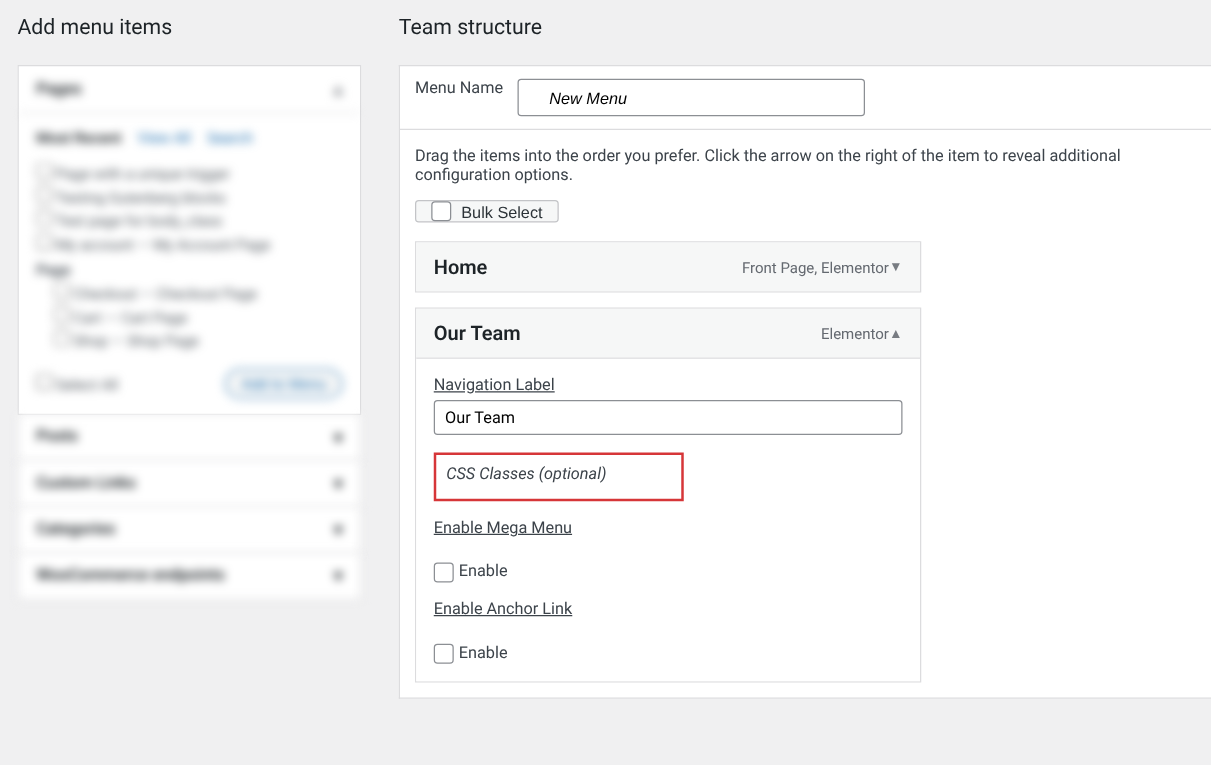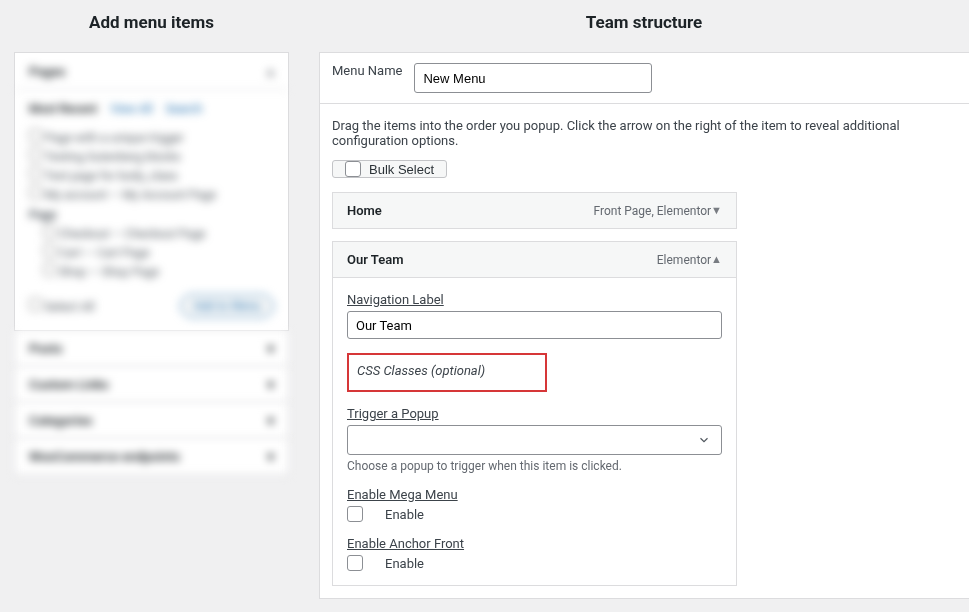--- a/index.html
+++ b/index.html
@@ -9,21 +9,21 @@
       color: #3c434a;
       background: #f0f0f1;
       width: 969px;
       height: 612px;
       overflow: hidden;
     }
     .columns { display: flex; gap: 30px; padding: 12px 0 0 14px; }
     .col-left { width: 275px; }
     .col-right { flex: 1; }
 
-    h2 { font-size: 17px; font-weight: 700; color: #1d2327; margin-bottom: 20px; text-align: center; }
+    h2 { font-size: 17px; font-weight: 400; color: #1d2327; margin-bottom: 20px; }
 
     
     .metabox {
       background: #fff;
       border: 1px solid #dcdcde;
     }
     .metabox-header {
       display: flex;
       justify-content: space-between;
       align-items: center;
@@ -71,26 +71,27 @@
       border-right: none;
       background: #fff;
     }
     .menu-name-row {
       display: flex;
       padding: 10px 12px;
       border-bottom: 1px solid #dcdcde;
     }
     .menu-name-row label { margin-right: 12px; font-size: 13px; color: #3c434a;}
     .menu-name-row input {
-      padding: 4px 8px;
+      padding: 4px 24px;
       border: 1px solid #8c8f94;
       border-radius: 3px;
       font-size: 13px;
-      width: 238px;
+      width: 278px;
       height: 30px;
+      font-style: italic;
     }
     .instructions { padding: 14px 12px 12px; font-size: 13px; color: #3c434a; }
     .bulk-row { padding: 0 12px 12px; }
     .bulk-btn {
       display: inline-flex;
       align-items: center;
       gap: 8px;
       border: 1px solid #c3c4c7;
       background: #f6f7f7;
       padding: 0 12px;
@@ -110,21 +111,21 @@
       margin-bottom: 12px;
     }
     .menu-item-header {
       display: flex;
       align-items: center;
       justify-content: space-between;
       padding: 10px 14px;
       background: #f6f7f7;
       cursor: pointer;
     }
-    .menu-item-header .title { font-weight: 600; color: #1d2327; font-size: 13px; }
+    .menu-item-header .title { font-weight: 600; color: #1d2327; font-size: 16px; }
     .menu-item-header .meta { color: #646970; font-size: 12px; display: flex; align-items: center; }
     .tri { font-size: 11px; color: #787c82; }
 
     .menu-item-body {
       border-top: 1px solid #dcdcde;
       padding: 14px;
       background: #fff;
     }
     .field { margin-bottom: 14px; }
     .field label { display: block; font-size: 13px; color: #3c434a; margin-bottom: 4px; text-decoration: underline; }
@@ -162,21 +163,21 @@
       height: 30px;
       display: flex;
       align-items: center;
       justify-content: flex-end;
       padding: 0 10px;
       background: #fff;
     }
     .chev { color: #50575e; }
     .help { font-size: 12px; color: #646970; margin-top: 4px; }
 
-    .checkbox-row { display: flex; align-items: center; gap: 22px; margin-top: 4px; }
+    .checkbox-row { display: flex; align-items: flex-start; gap: 4px; margin-top: 20px; }
     .chkbox { width: 16px; height: 16px; border: 1px solid #8c8f94; border-radius: 3px; background: #fff; display: inline-block;}
   </style>
 </head>
 <body>
 
 <div class="columns">
 
   <div class="col-left">
     <h2>Add menu items</h2>
 
@@ -228,21 +229,21 @@
 
   <div class="col-right">
     <h2>Team structure</h2>
 
     <div class="menu-frame">
       <div class="menu-name-row">
         <label>Menu Name</label>
         <input type="text" value="New Menu" style="">
       </div>
 
-      <div class="instructions">Drag the items into the order you popup. Click the arrow on the right of the item to reveal additional configuration options.</div>
+      <div class="instructions">Drag the items into the order you prefer. Click the arrow on the right of the item to reveal additional configuration options.</div>
 
       <div class="bulk-row">
         <button class="bulk-btn">
           <span class="chk"></span>
           <span>Bulk Select</span>
         </button>
       </div>
 
       <div class="menu-items-area">
 
@@ -267,42 +268,31 @@
           <div class="menu-item-body">
             <div class="field">
               <label>Navigation Label</label>
               <input type="text" value="Our Team" style="">
             </div>
 
             <div class="highlight">
               <label>CSS Classes (optional)</label>
             </div>
 
-            <div class="field">
-              <label>Trigger a Popup</label>
-              <div class="select-wrap">
-                <div class="select-box">
-                  <svg class="chev" width="14" height="14" viewBox="0 0 24 24" fill="none" stroke="currentColor" stroke-width="2">
-                      <polyline points="6 9 12 15 18 9"></polyline>
-                    </svg>
-                </div>
-              </div>
-              <div class="help">Choose a popup to trigger when this item is clicked.</div>
-            </div>
 
             <div class="field">
               <label>Enable Mega Menu</label>
               <div class="checkbox-row">
                 <span class="chkbox"></span>
                 <span>Enable</span>
               </div>
             </div>
 
             <div class="field" style="margin-bottom:0;">
-              <label>Enable Anchor Front</label>
+              <label>Enable Anchor Link</label>
               <div class="checkbox-row">
                 <span class="chkbox"></span>
                 <span>Enable</span>
               </div>
             </div>
 
           </div>
         </div>
       </div>
     </div>

